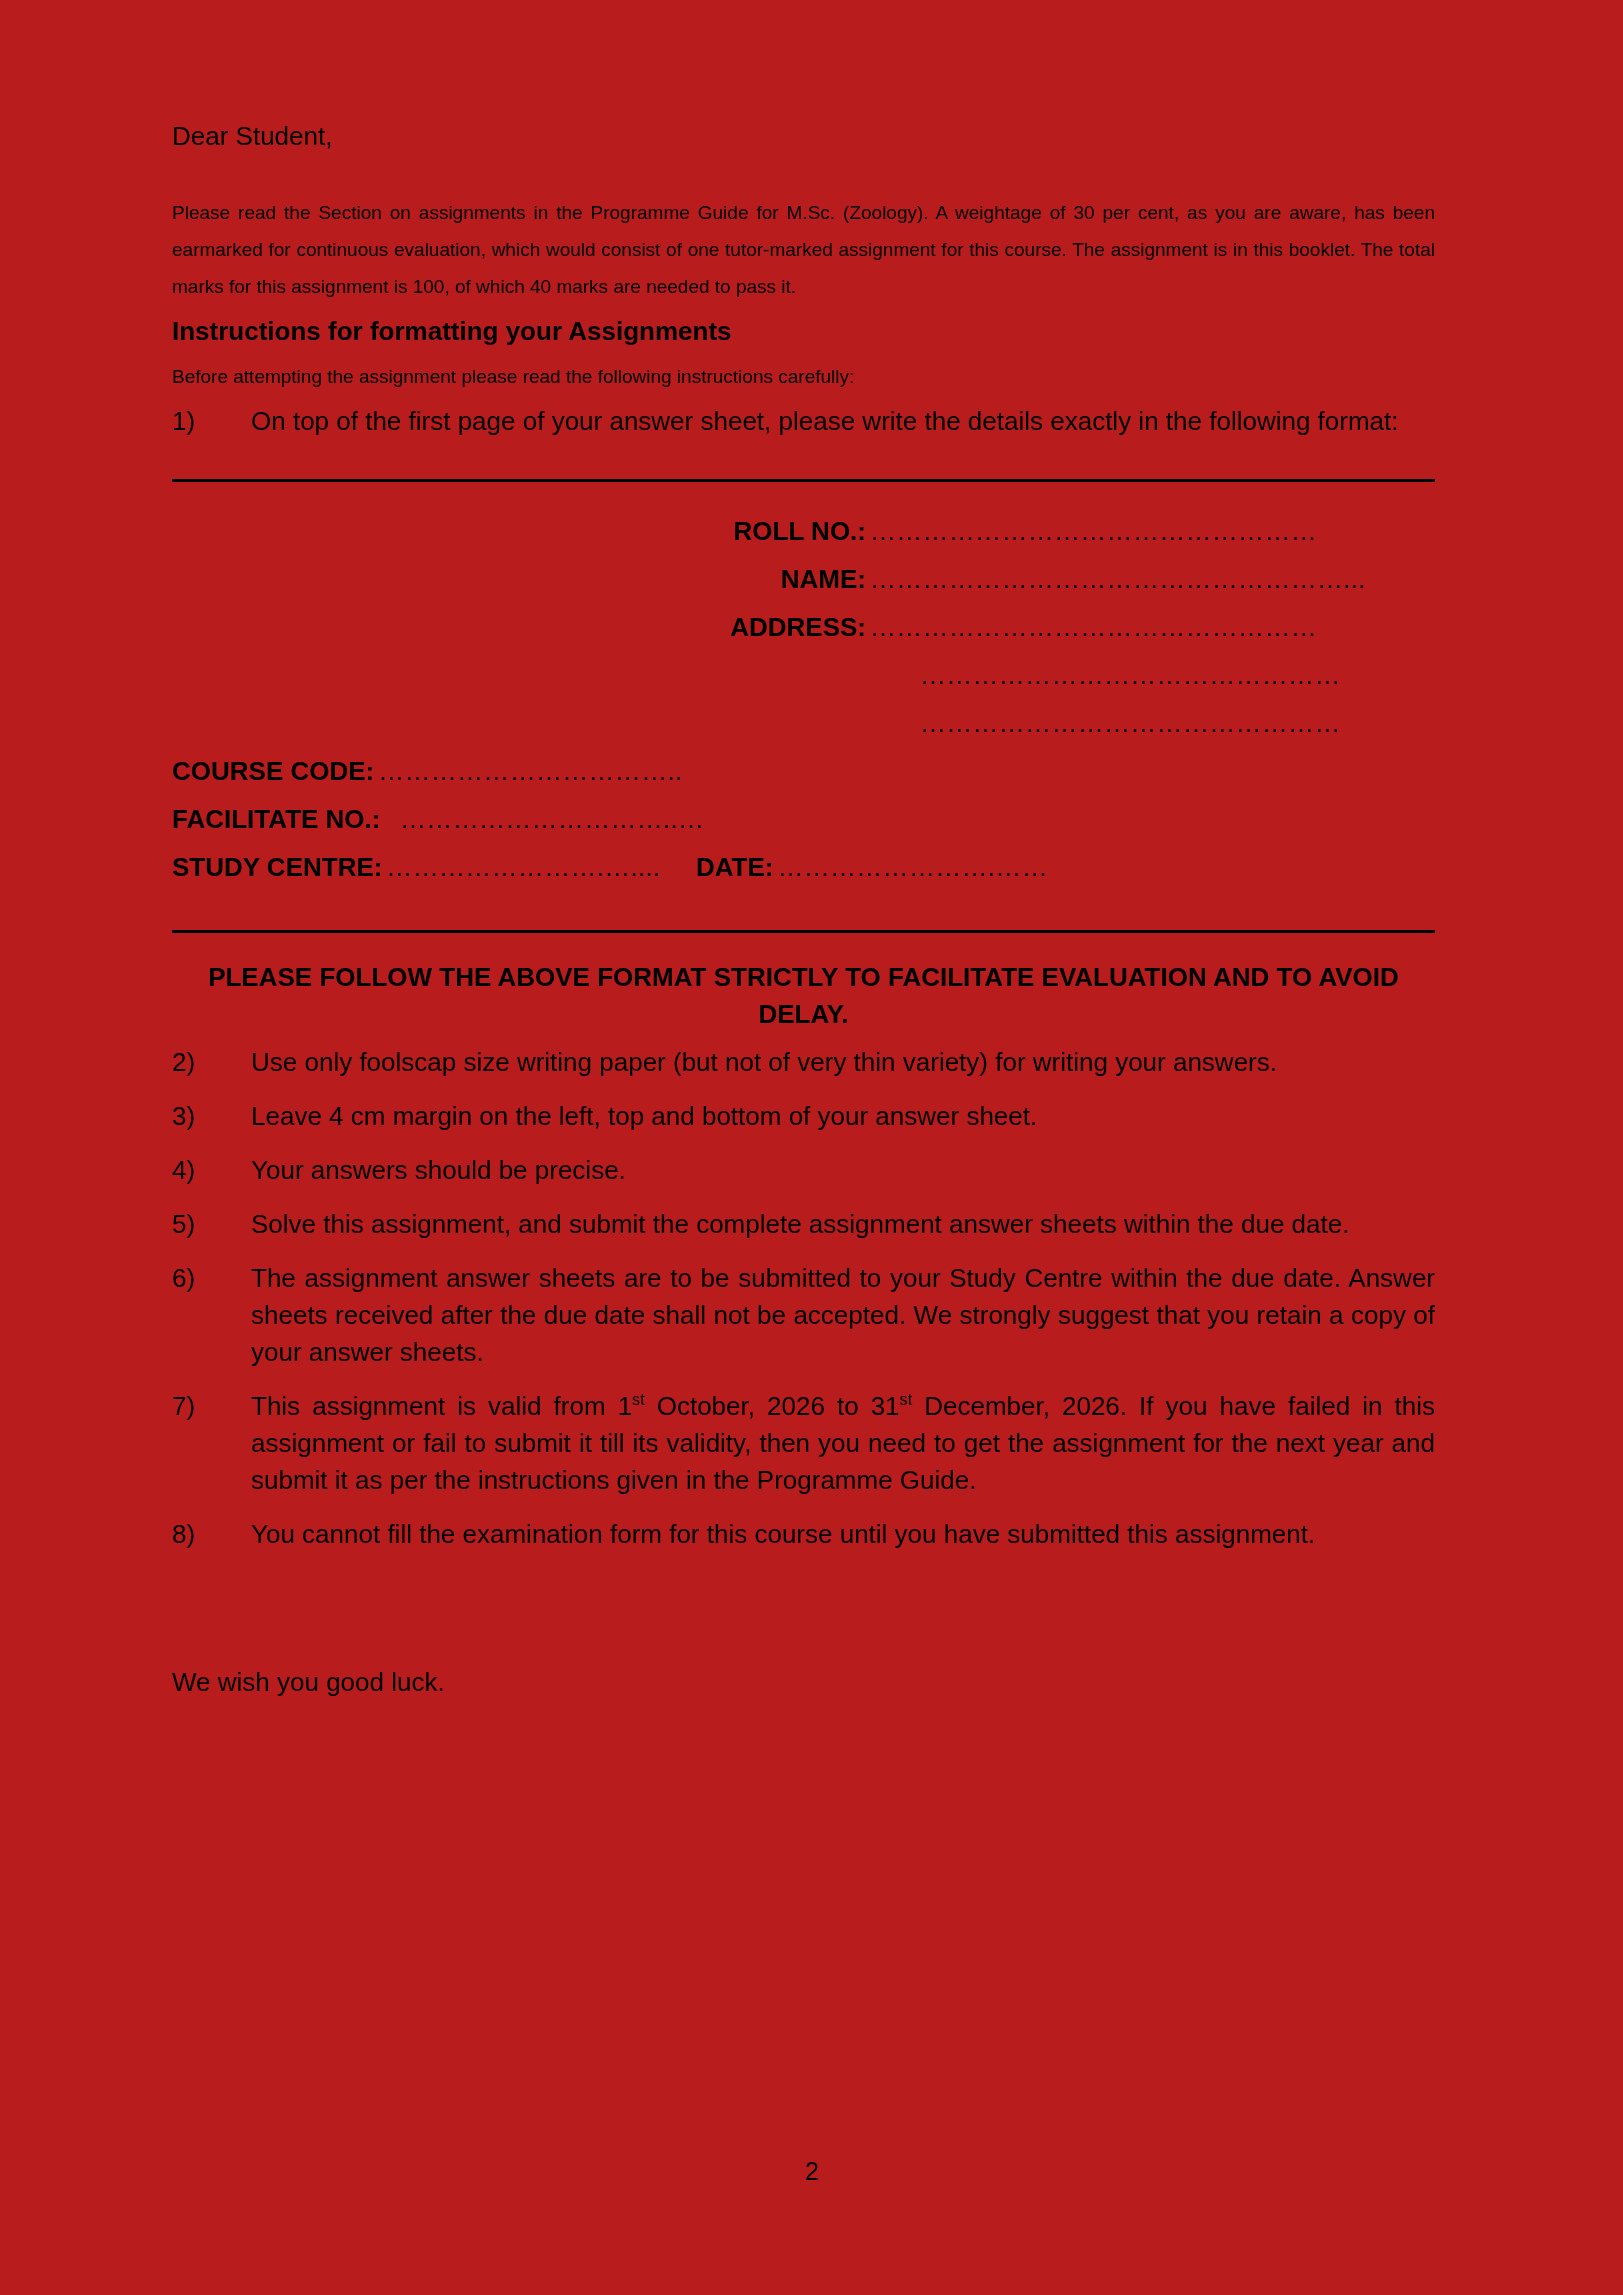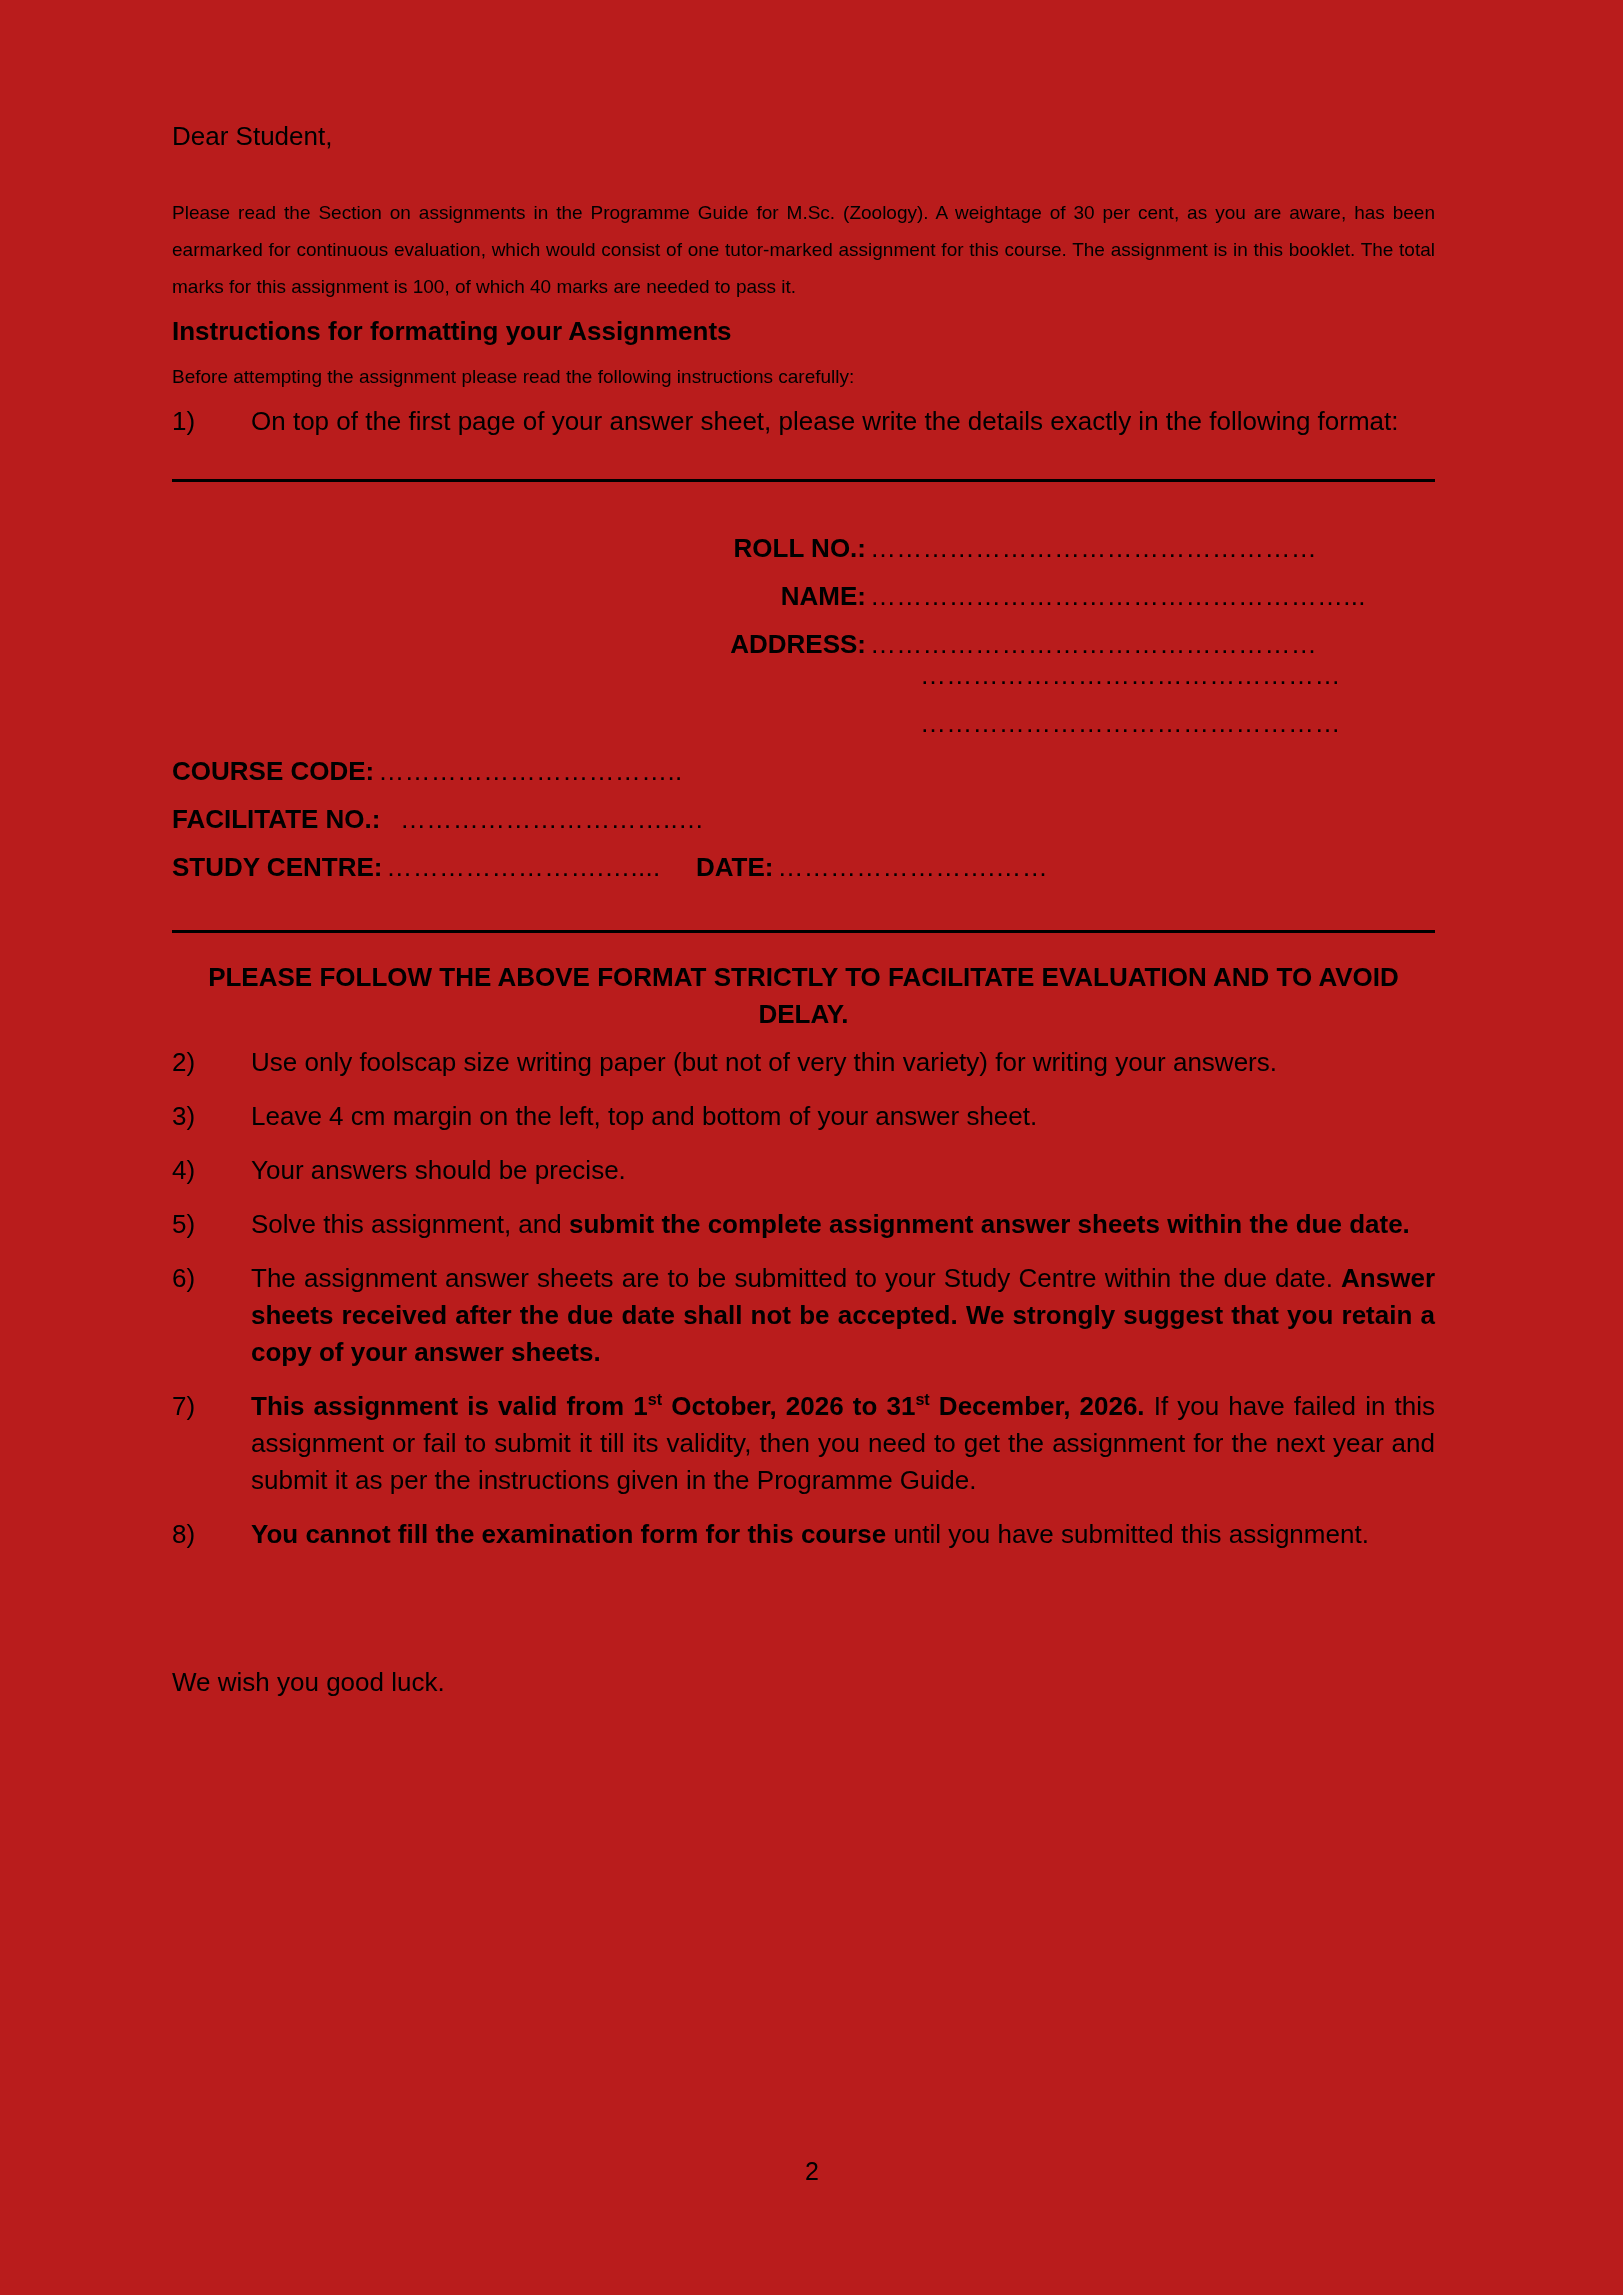--- a/index.html
+++ b/index.html
@@ -69,21 +69,21 @@
   .num-item:last-child { margin-bottom: 0; }
   .num-marker {
     position: absolute;
     left: 0;
     top: 0;
     width: 65px;
     font-size: 26px;
     line-height: 37px;
     text-align: left;
   }
-  .num-item b { font-weight: bold; }
+  .num-item b { font-weight: normal; }
   sup {
     font-size: 0.62em;
     vertical-align: super;
     line-height: 0;
   }
 
   
   .format-box {
     position: relative;
     margin: 0;
@@ -94,21 +94,21 @@
     border-top: 3.3px solid #000000;
     font-size: 0;
     line-height: 0;
   }
   .format-inner {
     padding-top: 34px;
     padding-bottom: 30px;
   }
   .fld-row {
     display: flex;
-    align-items: flex-end;
+    align-items: flex-start;
     height: 48px;
   }
   .fld-right {
     padding-left: 530px;
   }
   .fld-label {
     font-size: 26px;
     font-weight: bold;
     white-space: nowrap;
   }

